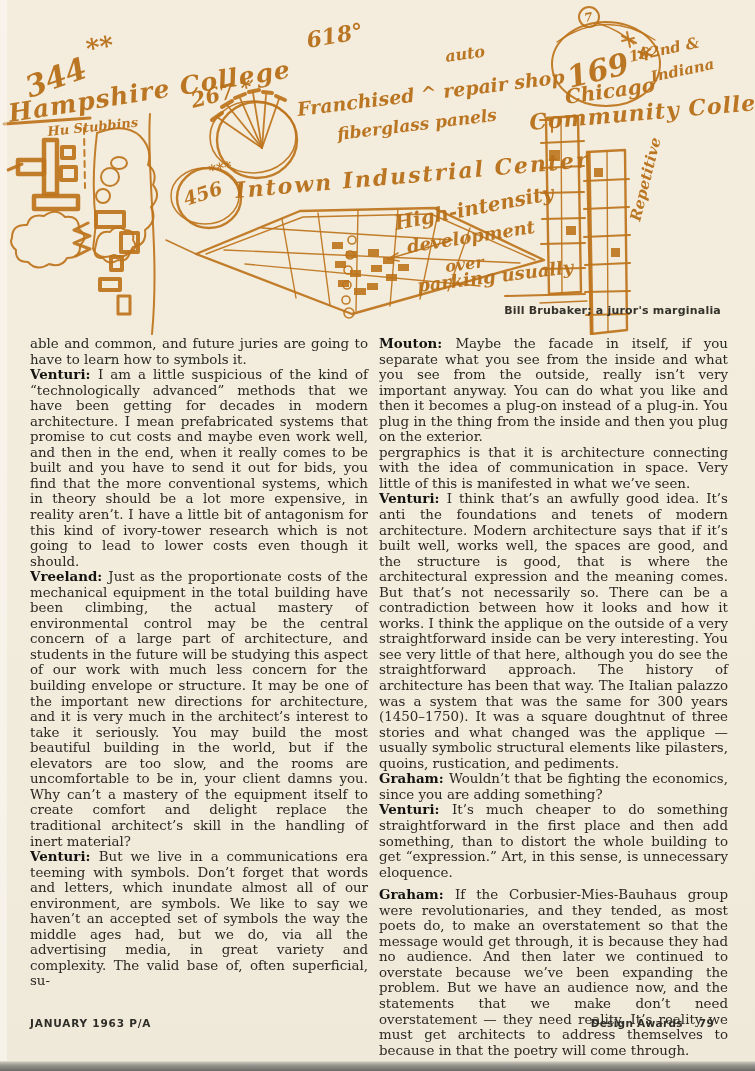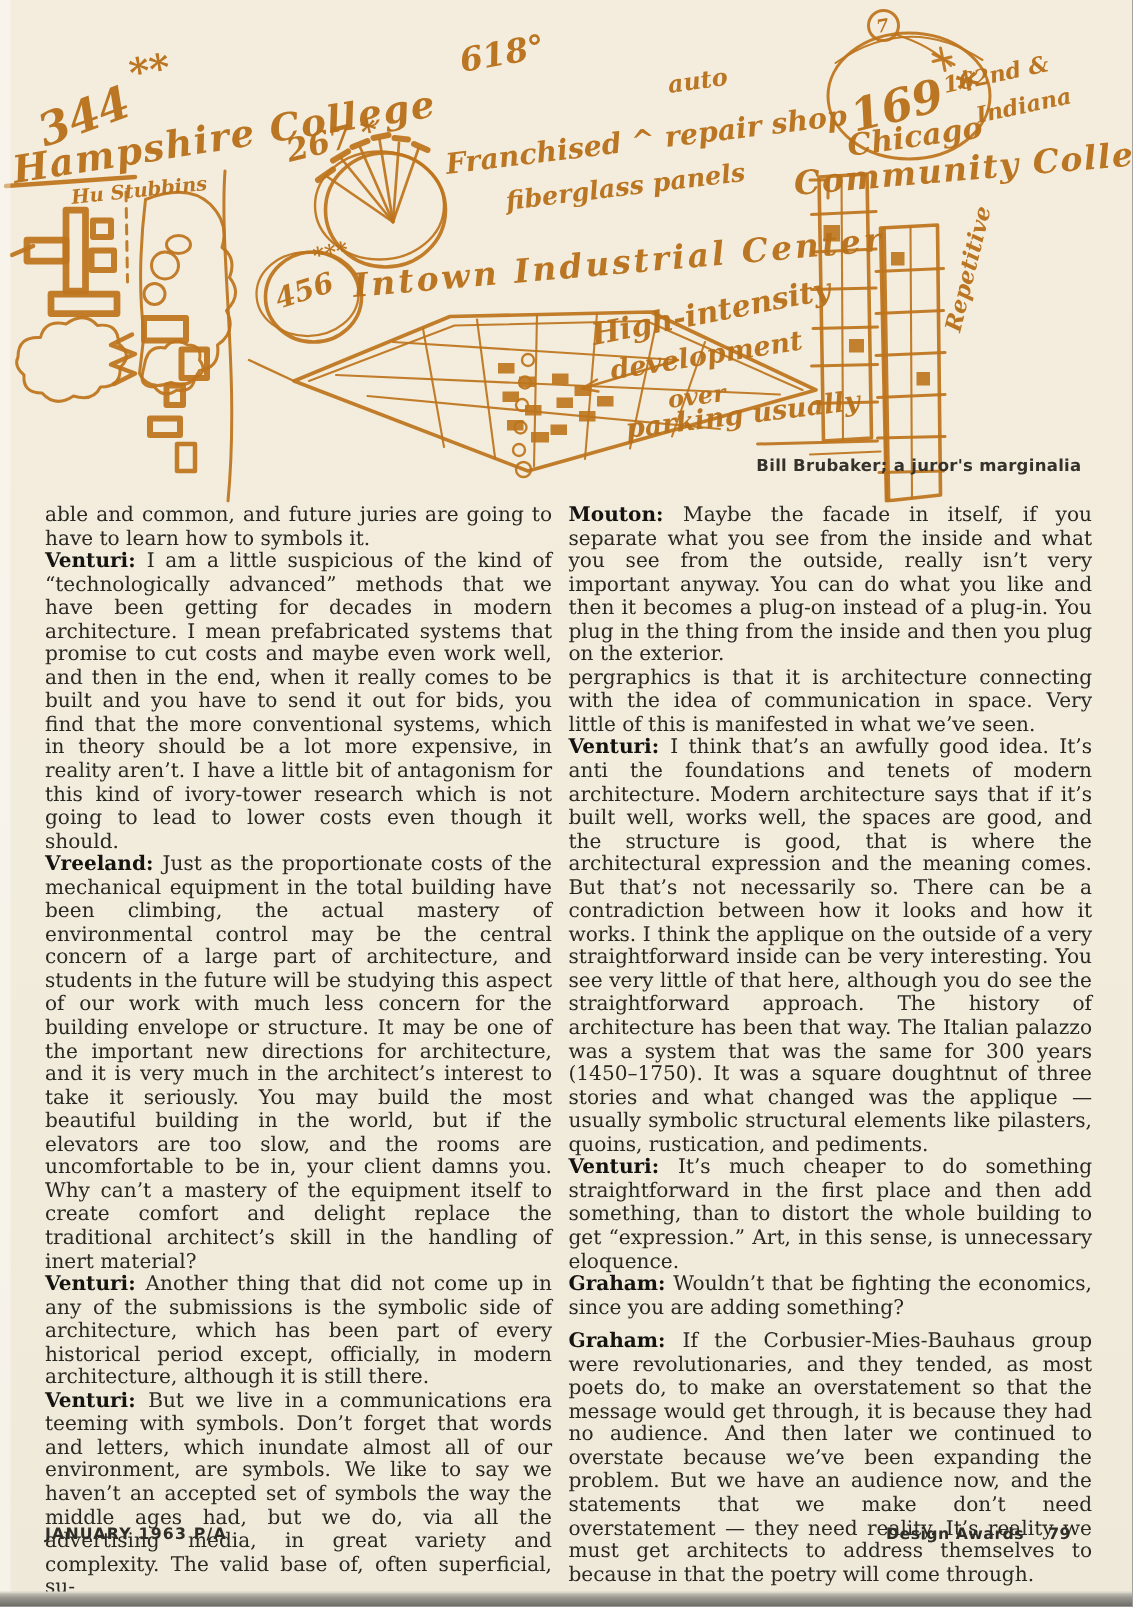--- a/index.html
+++ b/index.html
@@ -198,29 +198,28 @@
     </g>
   </svg>
 
   <div class="caption">Bill Brubaker; a juror's marginalia</div>
 
   <div class="columns">
     <div class="col">
         <p class="para">able and common, and future juries are going to have to learn how to symbols it.</p>
         <p class="para"><b>Venturi: </b>I am a little suspicious of the kind of “technologically advanced” methods that we have been getting for decades in modern architecture. I mean prefabricated systems that promise to cut costs and maybe even work well, and then in the end, when it really comes to be built and you have to send it out for bids, you find that the more conventional systems, which in theory should be a lot more expensive, in reality aren’t. I have a little bit of antagonism for this kind of ivory-tower research which is not going to lead to lower costs even though it should.</p>
         <p class="para"><b>Vreeland: </b>Just as the proportionate costs of the mechanical equipment in the total building have been climbing, the actual mastery of environmental control may be the central concern of a large part of architecture, and students in the future will be studying this aspect of our work with much less concern for the building envelope or structure. It may be one of the important new directions for architecture, and it is very much in the architect’s interest to take it seriously. You may build the most beautiful building in the world, but if the elevators are too slow, and the rooms are uncomfortable to be in, your client damns you. Why can’t a mastery of the equipment itself to create comfort and delight replace the traditional architect’s skill in the handling of inert material?</p>
-        <p class="para"><b>Venturi: </b>Another thing that did not come up in any of the submissions is the symbolic side of architecture, which has been part of every historical period except, officially, in modern architecture, although it is still there.</p>
         <p class="para"><b>Venturi: </b>But we live in a communications era teeming with symbols. Don’t forget that words and letters, which inundate almost all of our environment, are symbols. We like to say we haven’t an accepted set of symbols the way the middle ages had, but we do, via all the advertising media, in great variety and complexity. The valid base of, often superficial, su-</p>
       </div>
     <div class="col col-right">
         <p class="para"><b>Mouton: </b>Maybe the facade in itself, if you separate what you see from the inside and what you see from the outside, really isn’t very important anyway. You can do what you like and then it becomes a plug-on instead of a plug-in. You plug in the thing from the inside and then you plug on the exterior.</p>
         <p class="para">pergraphics is that it is architecture connecting with the idea of communication in space. Very little of this is manifested in what we’ve seen.</p>
         <p class="para"><b>Venturi: </b>I think that’s an awfully good idea. It’s anti the foundations and tenets of modern architecture. Modern architecture says that if it’s built well, works well, the spaces are good, and the structure is good, that is where the architectural expression and the meaning comes. But that’s not necessarily so. There can be a contradiction between how it looks and how it works. I think the applique on the outside of a very straightforward inside can be very interesting. You see very little of that here, although you do see the straightforward approach. The history of architecture has been that way. The Italian palazzo was a system that was the same for 300 years (1450–1750). It was a square doughtnut of three stories and what changed was the applique — usually symbolic structural elements like pilasters, quoins, rustication, and pediments.</p>
+        <p class="para"><b>Graham: </b>Wouldn’t that be fighting the economics, since you are adding something?</p>
         <p class="para"><b>Venturi: </b>It’s much cheaper to do something straightforward in the first place and then add something, than to distort the whole building to get “expression.” Art, in this sense, is unnecessary eloquence.</p>
-        <p class="para"><b>Graham: </b>Wouldn’t that be fighting the economics, since you are adding something?</p>
         <p class="para spaced"><b>Graham: </b>If the Corbusier-Mies-Bauhaus group were revolutionaries, and they tended, as most poets do, to make an overstatement so that the message would get through, it is because they had no audience. And then later we continued to overstate because we’ve been expanding the problem. But we have an audience now, and the statements that we make don’t need overstatement — they need reality. It’s reality we must get architects to address themselves to because in that the poetry will come through.</p>
       </div>
   </div>
 
   <div class="footer-left">JANUARY 1963 P/A</div>
   <div class="footer-right">
     <span>Design Awards</span><span class="pagenum">79</span>
   </div>
 
   <div class="left-edge"></div>

